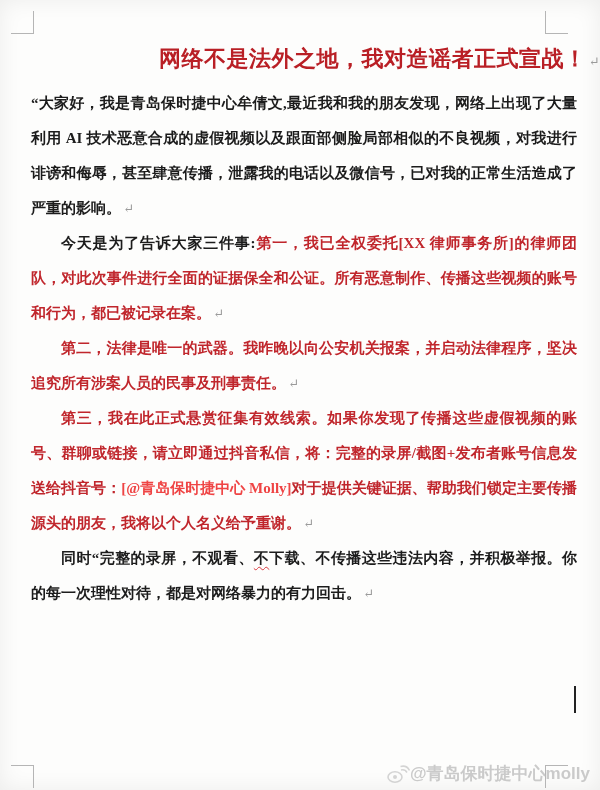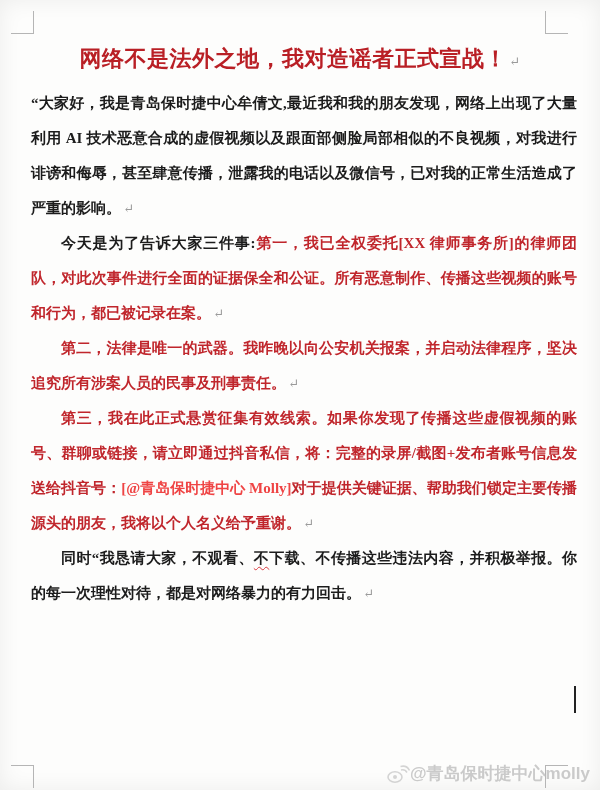--- a/index.html
+++ b/index.html
@@ -15,21 +15,21 @@
   
   .corner { position: absolute; width: 22px; height: 22px; }
   .corner.tl { left: 11px;  top: 11px;  border-right: 1px solid #b5b5b5; border-bottom: 1px solid #b5b5b5; }
   .corner.tr { left: 545px; top: 11px;  border-left: 1px solid #b5b5b5;  border-bottom: 1px solid #b5b5b5; }
   .corner.bl { left: 11px;  top: 765px; border-right: 1px solid #b5b5b5; border-top: 1px solid #b5b5b5; }
   .corner.br { left: 545px; top: 765px; border-left: 1px solid #b5b5b5;  border-top: 1px solid #b5b5b5; }
 
   .doc-title {
     position: absolute;
     left: 0; right: 0; top: 42px;
-    text-align: center;
+    text-align: right;
     font-size: 22px;
     font-weight: 700;
     color: #b91f25;
     letter-spacing: 0.5px;
     line-height: 34px;
     white-space: nowrap;
   }
   .doc-body {
     position: absolute;
     left: 31px; top: 86px;
@@ -87,21 +87,21 @@
 
   <div class="doc-title">
     <span>网络不是法外之地，我对造谣者正式宣战！</span><span class="run-mark">↵</span>
   </div>
 
   <div class="doc-body" id="doc-body">
       <p class="no-indent"><span class="run-black">“大家好，我是青岛保时捷中心牟倩文,最近我和我的朋友发现，网络上出现了大量利用 AI 技术恶意合成的虚假视频以及跟面部侧脸局部相似的不良视频，对我进行诽谤和侮辱，甚至肆意传播，泄露我的电话以及微信号，已对我的正常生活造成了严重的影响。</span><span class="run-mark">↵</span></p>
       <p><span class="run-black">今天是为了告诉大家三件事:</span><span class="run-red">第一，我已全权委托[XX 律师事务所]的律师团队，对此次事件进行全面的证据保全和公证。所有恶意制作、传播这些视频的账号和行为，都已被记录在案。</span><span class="run-mark">↵</span></p>
       <p><span class="run-red">第二，法律是唯一的武器。我昨晚以向公安机关报案，并启动法律程序，坚决追究所有涉案人员的民事及刑事责任。</span><span class="run-mark">↵</span></p>
       <p><span class="run-red">第三，我在此正式悬赏征集有效线索。如果你发现了传播这些虚假视频的账号、</span><span class="run-redlink">群聊或</span><span class="run-red">链接，请立即</span><span class="run-redlink">通过抖音私信</span><span class="run-red">，将：完整的录屏/截图+发布者账号信息发送</span><span class="run-redlink">给抖音号：</span><span class="run-dark">[@青岛保时捷中心 Molly]</span><span class="run-red">对于提供关键证据、帮助我们锁定主要传播源头的朋友，我将以个人名义给予重谢。</span><span class="run-mark">↵</span></p>
-      <p><span class="run-black">同时“我恳请大家，不观看、</span><span class="run-wavy">不</span><span class="run-black">下载、不传播这些违法内容，并积极举报。你的每一次理性对待，都是对网络暴力的有力回击。</span><span class="run-mark">↵</span></p>
+      <p><span class="run-black">同时“完整的录屏，不观看、</span><span class="run-wavy">不</span><span class="run-black">下载、不传播这些违法内容，并积极举报。你的每一次理性对待，都是对网络暴力的有力回击。</span><span class="run-mark">↵</span></p>
     </div>
 
   <div class="text-cursor"></div>
 
   <div class="watermark">
     <span>
       <svg width="24" height="20" viewBox="0 0 24 20" fill="none" stroke="rgba(193,193,193,0.9)" stroke-width="1.6">
         <ellipse cx="9" cy="13" rx="7" ry="5.2"></ellipse>
         <circle cx="9" cy="13" r="2" fill="rgba(193,193,193,0.9)" stroke="none"></circle>
         <path d="M15 6 q4 -1 6 2.5" fill="none"></path>

